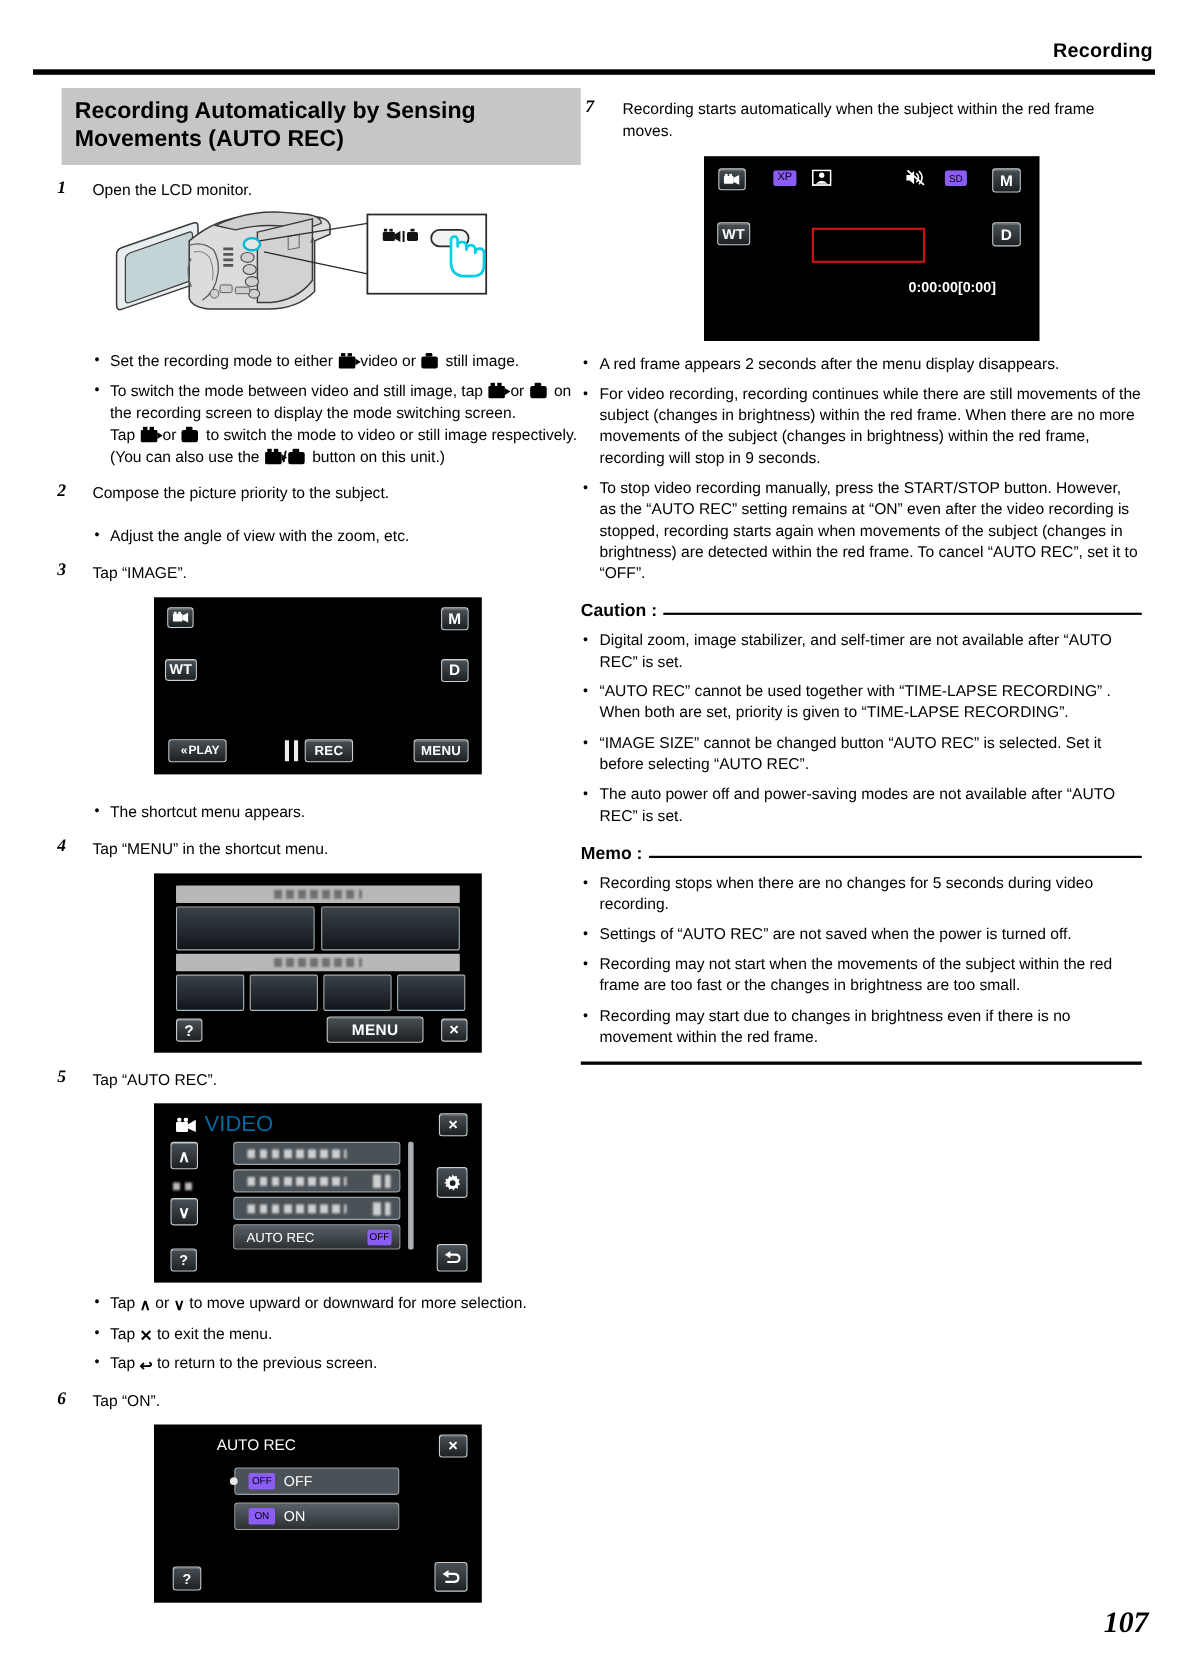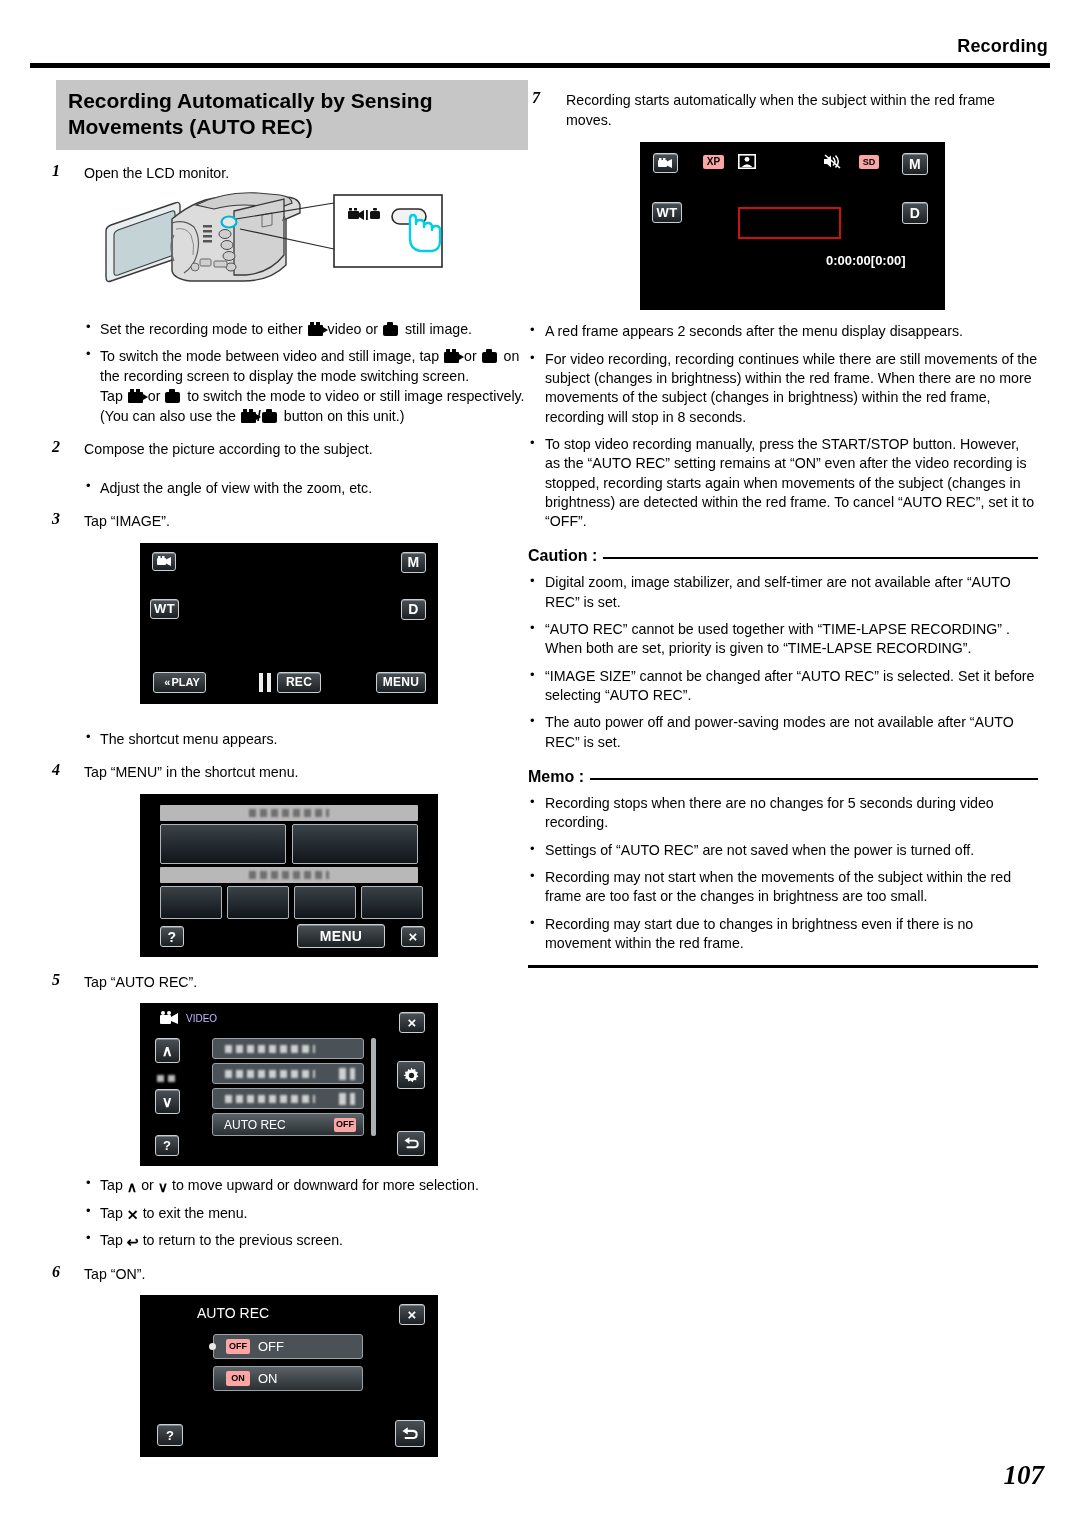--- a/index.html
+++ b/index.html
@@ -98,21 +98,21 @@
   .btn3d {
     display: flex; align-items: center; justify-content: center;
     color: #fff; font-weight: bold;
     background: linear-gradient(#4a5156, #1b2023);
     border: 1px solid #c9cfd2; border-radius: 3px;
     box-shadow: inset 0 1px 0 #7d868b;
     font-size: 11px; letter-spacing: .3px;
   }
   .badge-sq {
     display: inline-flex; align-items: center; justify-content: center;
-    background: #fca5a5; color: #000; font-weight: bold;
+    background: #8b5cf6; color: #000; font-weight: normal;
     border-radius: 2px; font-size: 9px; line-height: 1;
   }
 
   .play-tab {
     position: absolute; display: flex; align-items: center; justify-content: center;
     background: linear-gradient(#4a5156, #1b2023);
     border: 1px solid #c9cfd2; color: #fff; font-weight: bold; font-size: 11px;
     border-radius: 3px 3px 3px 3px;
   }
 
@@ -262,21 +262,21 @@
         <span class="g g-still"></span>
         <span>to switch the mode to video or still image respectively.</span><br>
         <span>(You can also use the</span>
         <span class="g g-vid"></span><span style="font-weight:bold">/</span><span class="g g-still"></span>
         <span>button on this unit.)</span>
       </div>
     </div>
 
     <div class="step">
       <span class="step-num">2</span>
-      <span class="step-txt">Compose the picture according to the subject.</span>
+      <span class="step-txt">Compose the picture priority to the subject.</span>
     </div>
     <div class="bul-list bul-in-step">
       <div class="bul">Adjust the angle of view with the zoom, etc.</div>
     </div>
 
     <div class="step">
       <span class="step-num">3</span>
       <span class="step-txt">Tap “IMAGE”.</span>
     </div>
 
@@ -339,21 +339,21 @@
     </div>
 
     <div class="lcd" style="margin-top:11px;height:163px;">
       <div style="position:absolute;left:20px;top:8px;display:flex;align-items:center;gap:7px;">
         <svg width="19" height="14" viewBox="0 0 19 14">
           <rect x="0" y="4" width="11" height="9" rx="1" fill="#fff"></rect>
           <polygon points="11,6 18,2 18,13 11,10" fill="#fff"></polygon>
           <circle cx="3" cy="2" r="2" fill="#fff"></circle>
             <circle cx="9" cy="2" r="2" fill="#fff"></circle>
         </svg>
-        <span style="color:#c4b5fd;font-size:10px;">VIDEO</span>
+        <span style="color:#0369a1;font-size:20px;">VIDEO</span>
       </div>
       <div class="btn3d" style="position:absolute;right:13px;top:9px;width:26px;height:21px;font-size:15px;">×</div>
 
       <div class="btn3d" style="position:absolute;left:15px;top:35px;width:25px;height:25px;font-size:15px;">∧</div>
       <div style="position:absolute;left:15px;top:71px;width:26px;text-align:center;color:#ddd;font-size:9px;">
         <span class="blurtxt" style="width:22px;height:7px;"></span>
       </div>
       <div class="btn3d" style="position:absolute;left:15px;top:86px;width:25px;height:25px;font-size:15px;">∨</div>
       <div class="btn3d" style="position:absolute;left:15px;bottom:10px;width:24px;height:21px;font-size:13px;">?</div>
 
@@ -477,32 +477,32 @@
       <div class="btn3d" style="position:absolute;left:12px;top:60px;width:30px;height:21px;font-size:13px;">WT</div>
       <div class="btn3d" style="position:absolute;right:17px;top:60px;width:26px;height:22px;font-size:14px;">D</div>
 
       <div style="position:absolute;left:98px;top:65px;width:103px;height:32px;border:2px solid #cc1111;"></div>
 
       <div style="position:absolute;left:186px;top:111px;color:#fff;font-size:13px;font-weight:bold;">0:00:00[0:00]</div>
     </div>
 
     <div style="margin-top:12px;">
       <div class="rbul">A red frame appears 2 seconds after the menu display disappears.</div>
-      <div class="rbul">For video recording, recording continues while there are still movements of the subject (changes in brightness) within the red frame. When there are no more movements of the subject (changes in brightness) within the red frame, recording will stop in 8 seconds.</div>
+      <div class="rbul">For video recording, recording continues while there are still movements of the subject (changes in brightness) within the red frame. When there are no more movements of the subject (changes in brightness) within the red frame, recording will stop in 9 seconds.</div>
       <div class="rbul">To stop video recording manually, press the START/STOP button. However, as the “AUTO REC” setting remains at “ON” even after the video recording is stopped, recording starts again when movements of the subject (changes in brightness) are detected within the red frame. To cancel “AUTO REC”, set it to “OFF”.</div>
     </div>
 
     <div class="note-head">
       <span class="lbl">Caution :</span>
       <span class="ln"></span>
     </div>
     <div>
       <div class="rbul">Digital zoom, image stabilizer, and self-timer are not available after “AUTO REC” is set.</div>
       <div class="rbul">“AUTO REC” cannot be used together with “TIME-LAPSE RECORDING” . When both are set, priority is given to “TIME-LAPSE RECORDING”.</div>
-      <div class="rbul">“IMAGE SIZE” cannot be changed after “AUTO REC” is selected. Set it before selecting “AUTO REC”.</div>
+      <div class="rbul">“IMAGE SIZE” cannot be changed button “AUTO REC” is selected. Set it before selecting “AUTO REC”.</div>
       <div class="rbul">The auto power off and power-saving modes are not available after “AUTO REC” is set.</div>
     </div>
 
     <div class="note-head">
       <span class="lbl">Memo :</span>
       <span class="ln"></span>
     </div>
     <div>
       <div class="rbul">Recording stops when there are no changes for 5 seconds during video recording.</div>
       <div class="rbul">Settings of “AUTO REC” are not saved when the power is turned off.</div>

